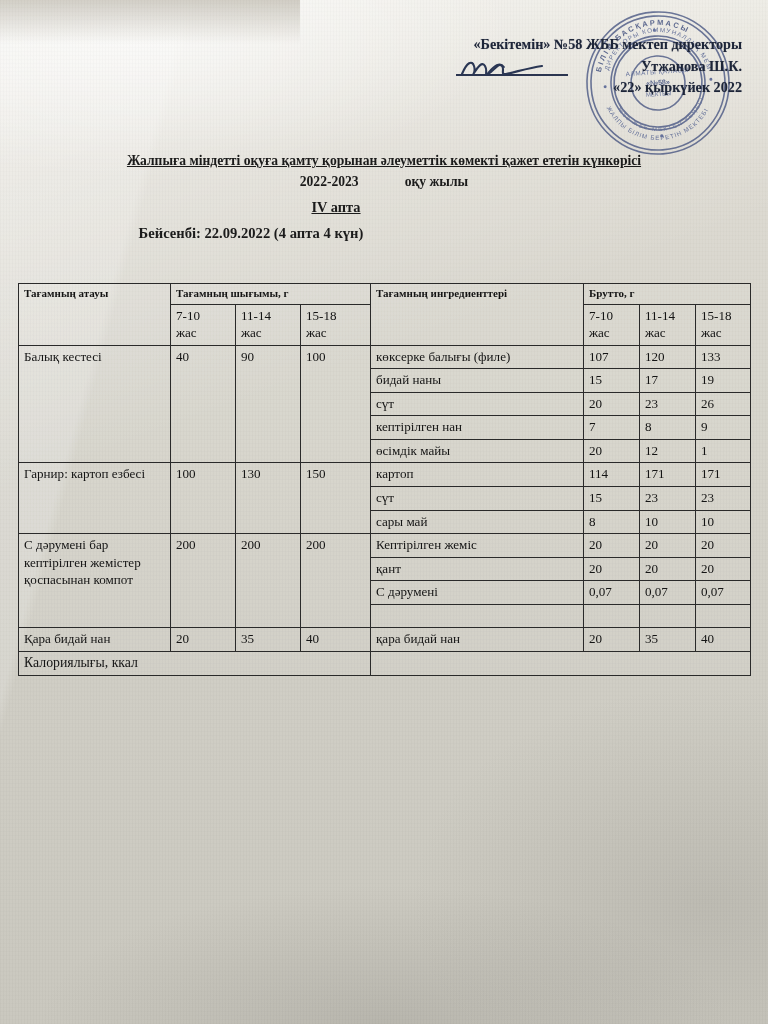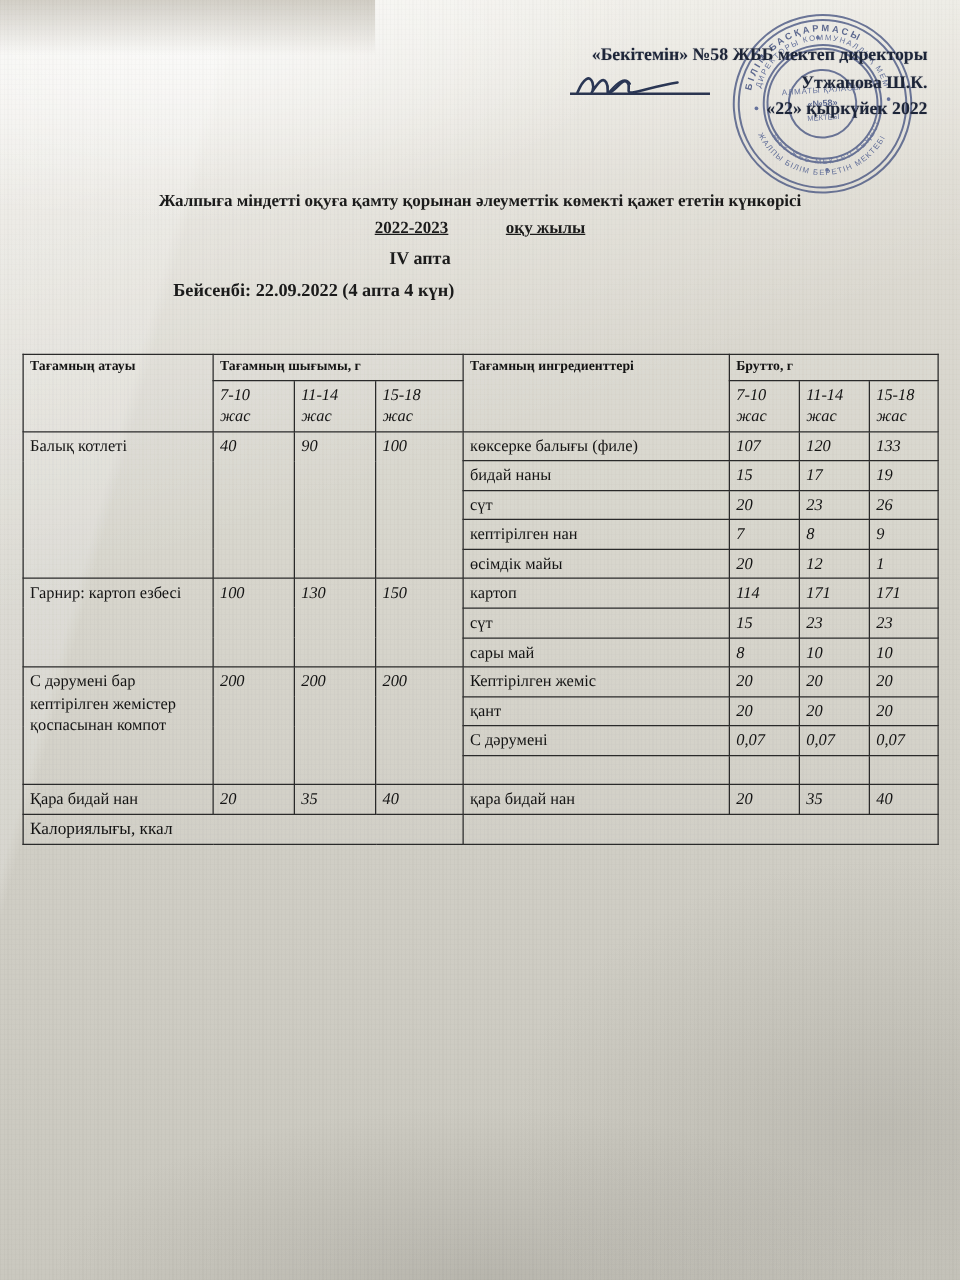--- a/index.html
+++ b/index.html
@@ -112,28 +112,29 @@
     top: 150px;
     left: 0;
     width: 768px;
     text-align: center;
     font-size: 13.6px;
     font-weight: bold;
     color: #1b1b1b;
     line-height: 1.56;
     z-index: 3;
   }
-  .title-block .t-line { display: block; }
-  .year-line { display: block; text-decoration: underline; }
+  .title-block .t-line { display: block; text-decoration: underline; }
+  .year-line { display: block; }
   .year-line .yr { padding-right: 46px; }
   .week-line {
     display: block;
     margin-top: 4px;
     font-size: 14.4px;
     padding-right: 96px;
+    text-decoration: underline;
   }
   .day-line {
     display: block;
     margin-top: 3px;
     font-size: 14.6px;
     padding-right: 266px;
   }
 
   
   .menu-table-wrap {
@@ -156,21 +157,21 @@
     padding: 2px 5px 3px 5px;
     vertical-align: top;
     line-height: 1.34;
     font-weight: normal;
     text-align: left;
   }
   table.menu th.hdr {
     font-weight: bold;
     font-size: 11px;
   }
-  td.num, th.num { text-align: left; font-style: italic; }
+  td.num, th.num { text-align: left; }
   .h-name  { width: 152px; }
   .h-a1    { width: 65px; }
   .h-a2    { width: 65px; }
   .h-a3    { width: 70px; }
   .h-ingr  { width: 213px; }
   .h-b1    { width: 56px; }
   .h-b2    { width: 56px; }
   .h-b3    { width: 55px; }
 
   .tall-dish { vertical-align: top; }
@@ -272,21 +273,21 @@
           <th class="num"><span>11-14</span><span class="age-sub">жас</span></th>
           <th class="num"><span>15-18</span><span class="age-sub">жас</span></th>
           <th class="num"><span>7-10</span><span class="age-sub">жас</span></th>
           <th class="num"><span>11-14</span><span class="age-sub">жас</span></th>
           <th class="num"><span>15-18</span><span class="age-sub">жас</span></th>
         </tr>
       </thead>
       <tbody>
 
         <tr>
-          <td class="tall-dish" rowspan="5">Балық котлеті</td>
+          <td class="tall-dish" rowspan="5">Балық кестесі</td>
           <td class="tall-dish num" rowspan="5">40</td>
           <td class="tall-dish num" rowspan="5">90</td>
           <td class="tall-dish num" rowspan="5">100</td>
           <td>көксерке балығы (филе)</td>
           <td class="num">107</td>
           <td class="num">120</td>
           <td class="num">133</td>
         </tr>
         <tr>
           <td>бидай наны</td>

